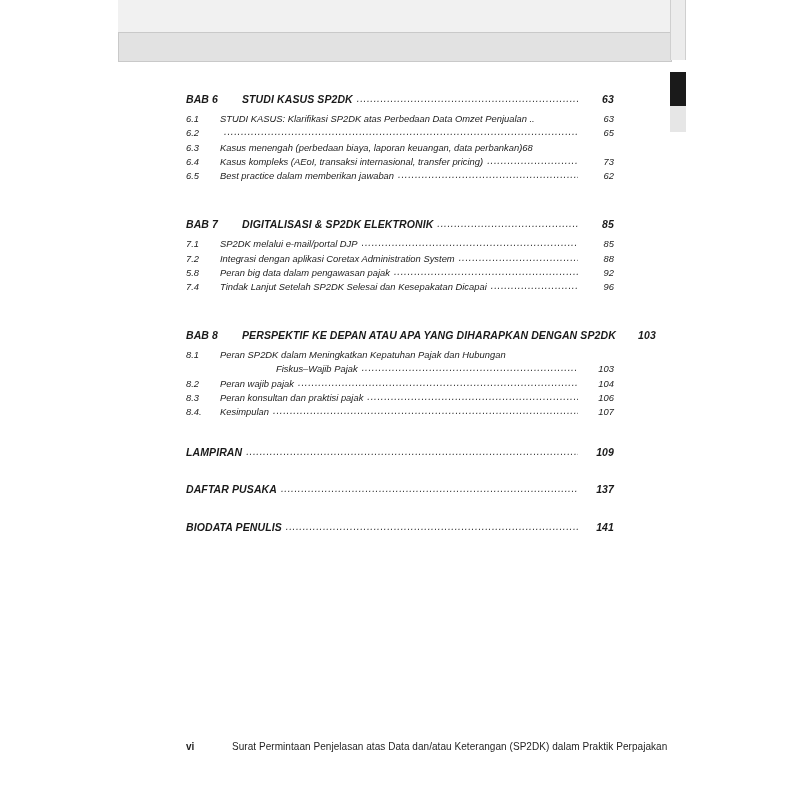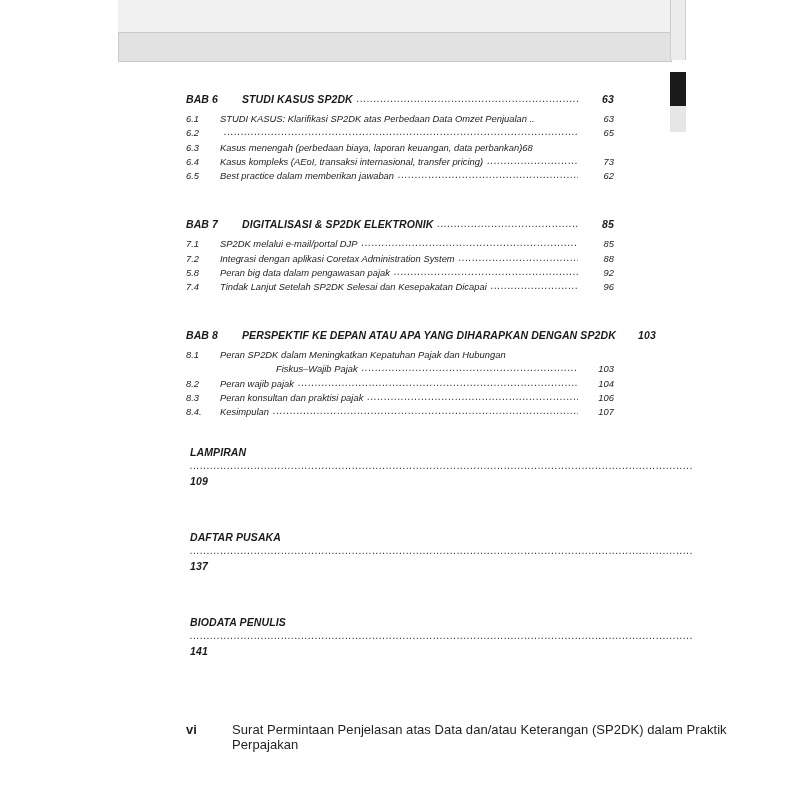--- a/index.html
+++ b/index.html
@@ -140,35 +140,34 @@
 
   
   .backmatter {
     margin-top: 26px;
   }
   .back-row {
     font-weight: bold;
     font-size: 10.5px;
     margin-bottom: 22px;
     letter-spacing: 0.1px;
-    flex-direction: column;
   }
   .back-label {
     flex: 0 0 auto;
   }
 
   
   .footer {
     position: absolute;
     left: 186px;
     bottom: 48px;
     width: 560px;
     display: flex;
     align-items: baseline;
-    font-size: 13px;
+    font-size: 10px;
     color: #1f1f1f;
   }
   .footer-folio {
     font-weight: bold;
     width: 46px;
     flex: 0 0 46px;
   }
   .footer-text {
     letter-spacing: 0.05px;
   }

